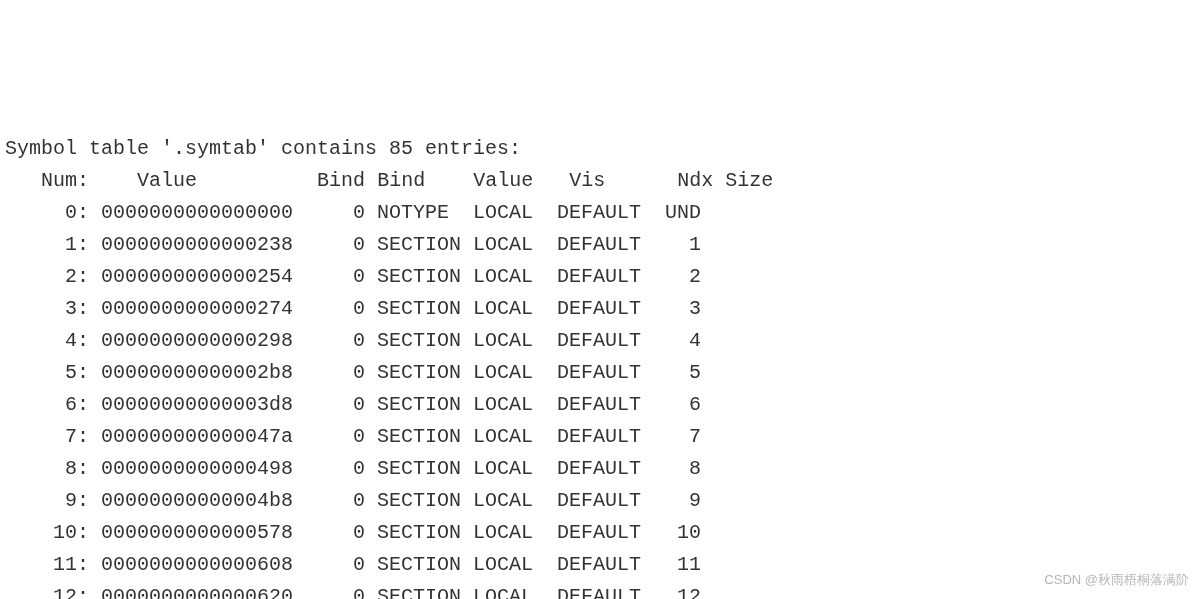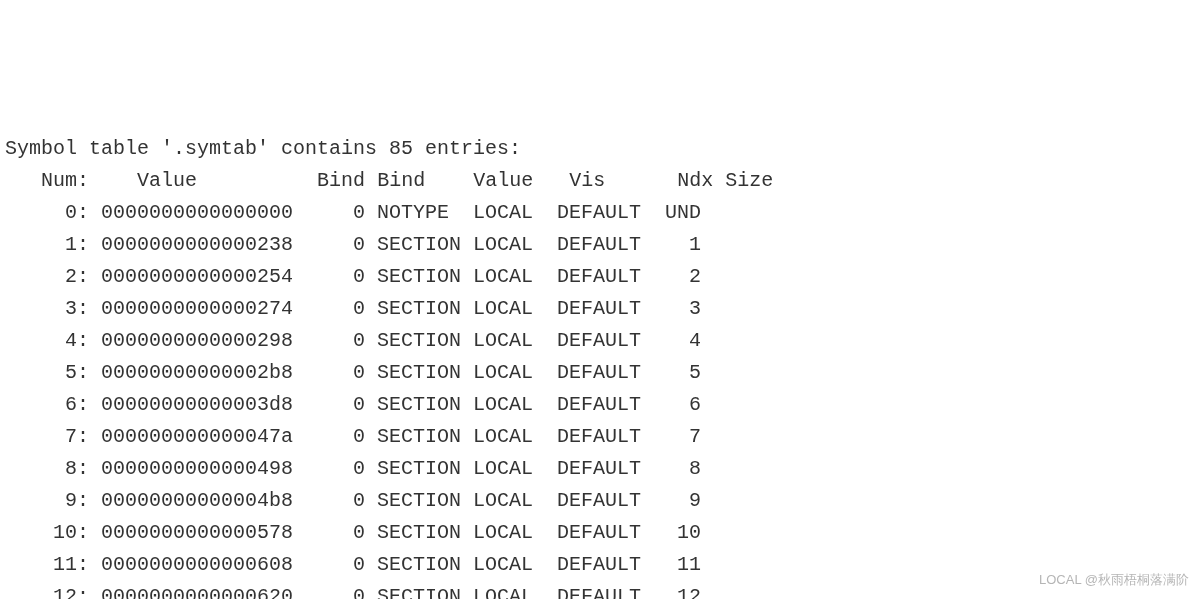--- a/index.html
+++ b/index.html
@@ -37,16 +37,16 @@
      6: 00000000000003d8     0 SECTION LOCAL  DEFAULT    6 
      7: 000000000000047a     0 SECTION LOCAL  DEFAULT    7 
      8: 0000000000000498     0 SECTION LOCAL  DEFAULT    8 
      9: 00000000000004b8     0 SECTION LOCAL  DEFAULT    9 
     10: 0000000000000578     0 SECTION LOCAL  DEFAULT   10 
     11: 0000000000000608     0 SECTION LOCAL  DEFAULT   11 
     12: 0000000000000620     0 SECTION LOCAL  DEFAULT   12 
     13: 0000000000000690     0 SECTION LOCAL  DEFAULT   13 
     14: 00000000000006a0     0 SECTION LOCAL  DEFAULT   14 </span></div>
 
-<div class="watermark">LOCAL @秋雨梧桐落满阶</div>
+<div class="watermark">CSDN @秋雨梧桐落满阶</div>
 
 
 
 
 </body></html>

